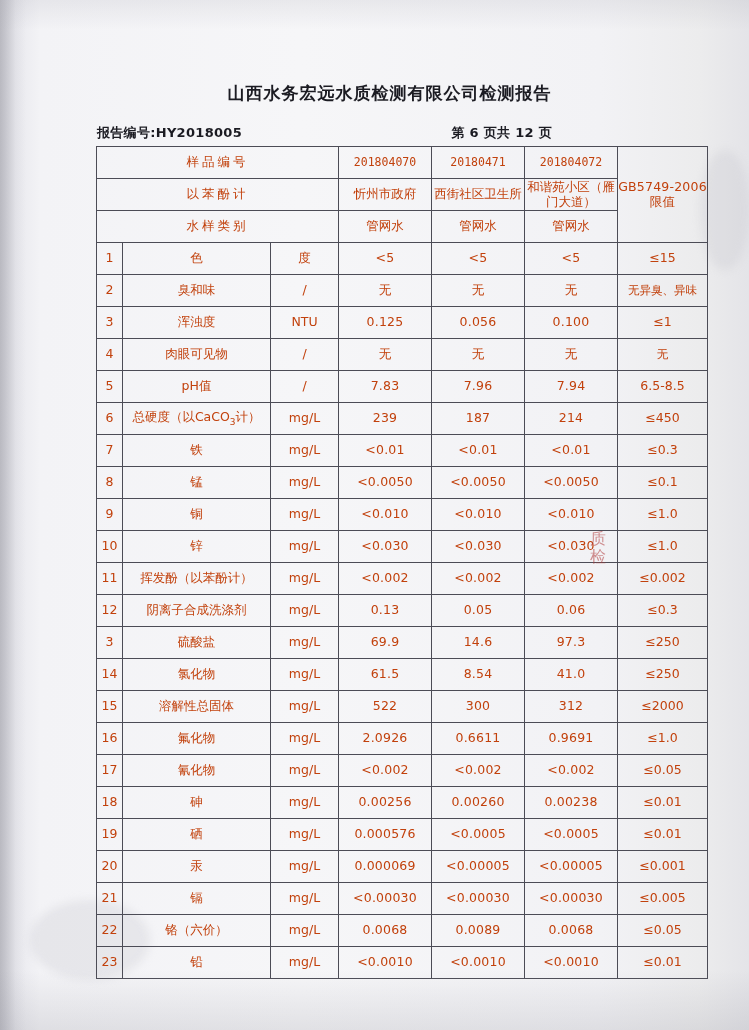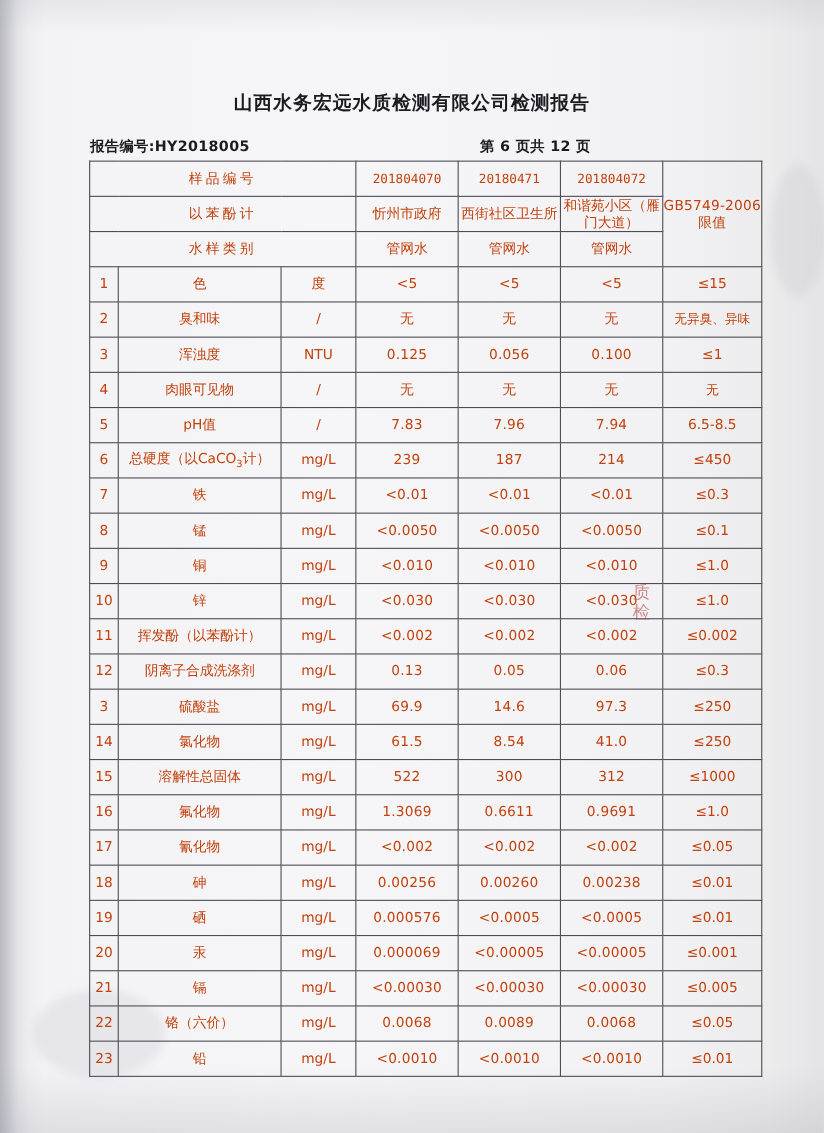--- a/index.html
+++ b/index.html
@@ -32,21 +32,21 @@
     left: 0; bottom: 0; width: 749px; height: 60px;
     background: linear-gradient(to bottom, rgba(255,255,255,0), rgba(150,150,160,0.22));
   }
   .shadow-top {
     position: absolute;
     left: 0; top: 0; width: 749px; height: 30px;
     background: linear-gradient(to top, rgba(255,255,255,0), rgba(170,170,180,0.18));
   }
   .content {
     position: absolute;
-    left: 0; top: 0;
+    left: 15px; top: 0;
     width: 595px; height: 1030px;
   }
   .doc-title {
     position: absolute;
     left: 0; top: 82px;
     width: 749px;
     text-align: center;
     font-size: 17px;
     font-weight: bold;
     letter-spacing: 1px;
@@ -332,27 +332,27 @@
         <td class="val">41.0</td>
         <td class="limit">≤250</td>
       </tr>
       <tr>
         <td class="idx">15</td>
         <td class="name">溶解性总固体</td>
         <td class="unit">mg/L</td>
         <td class="val">522</td>
         <td class="val">300</td>
         <td class="val">312</td>
-        <td class="limit">≤1000</td>
+        <td class="limit">≤2000</td>
       </tr>
       <tr>
         <td class="idx">16</td>
         <td class="name">氟化物</td>
         <td class="unit">mg/L</td>
-        <td class="val">1.3069</td>
+        <td class="val">2.0926</td>
         <td class="val">0.6611</td>
         <td class="val">0.9691</td>
         <td class="limit">≤1.0</td>
       </tr>
       <tr>
         <td class="idx">17</td>
         <td class="name">氰化物</td>
         <td class="unit">mg/L</td>
         <td class="val">&lt;0.002</td>
         <td class="val">&lt;0.002</td>

